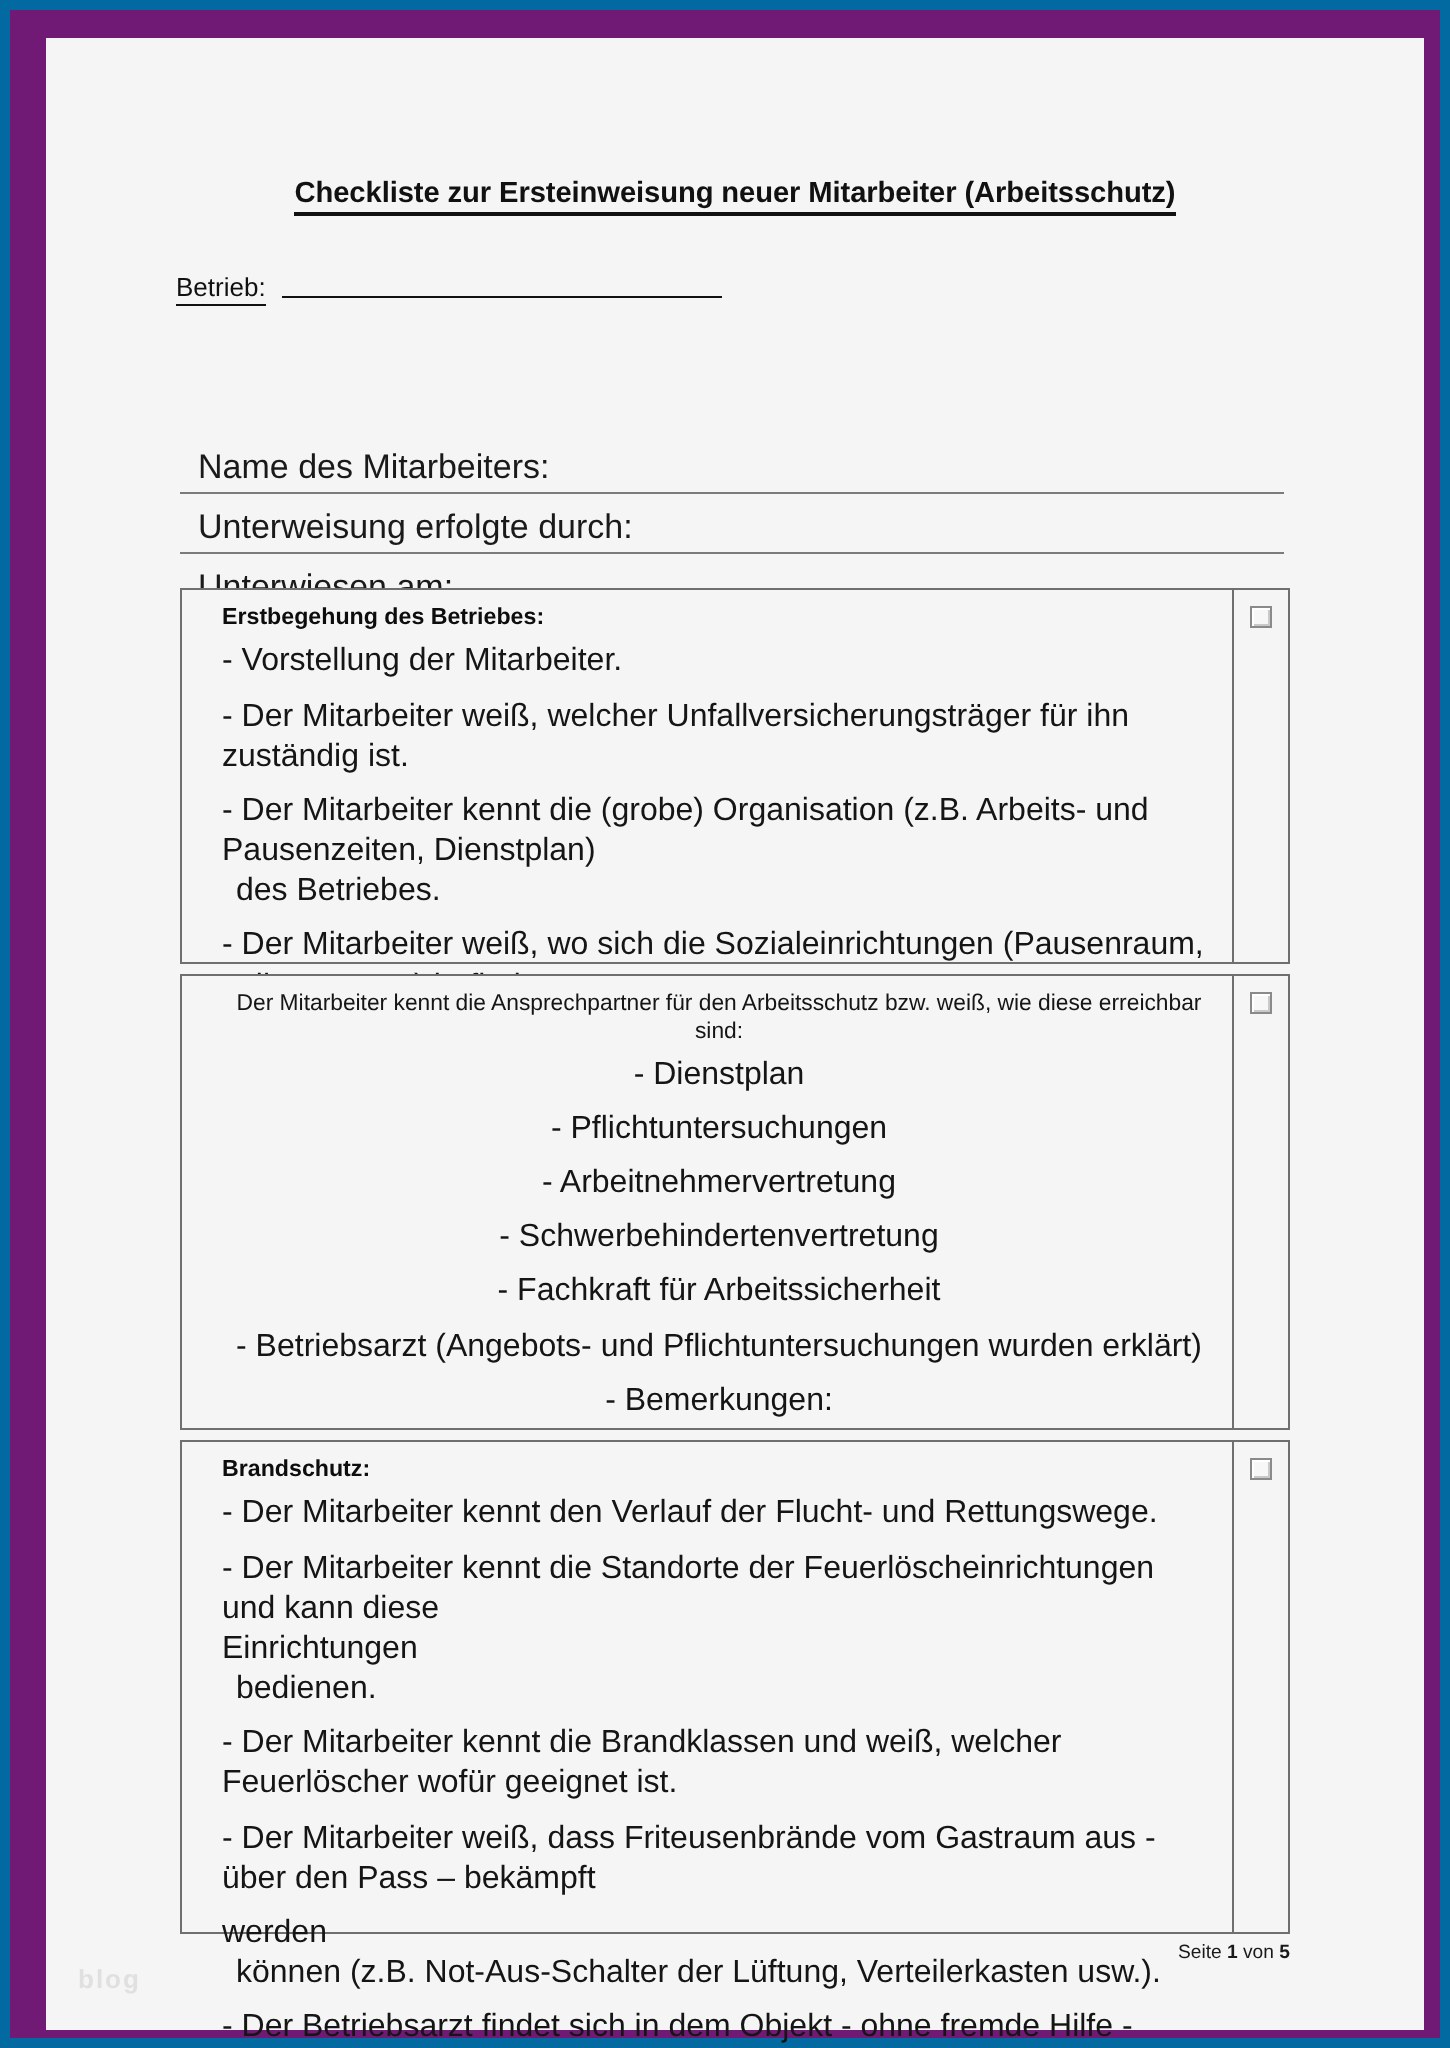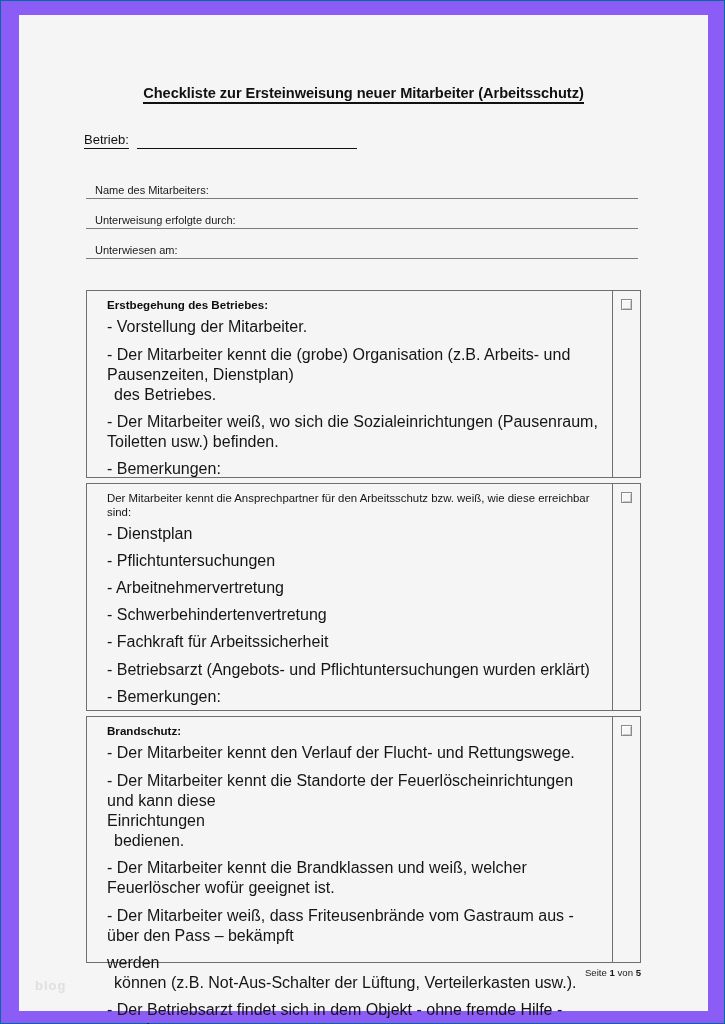--- a/index.html
+++ b/index.html
@@ -11,23 +11,23 @@
     width: 725px;
     height: 1024px;
     overflow: hidden;
     font-family: "Liberation Sans", sans-serif;
   }
 
   #page {
     position: relative;
     width: 725px;
     height: 1024px;
-    background: #8b5cf6;
-    box-sizing: border-box;
-    border: 1px solid #0369a1;
+    background: #701a75;
+    box-sizing: border-box;
+    border: 5px solid #0369a1;
   }
 
   
   #sheet {
     position: absolute;
     left: 18px;
     top: 14px;
     width: 689px;
     height: 996px;
     background: #f5f5f5;
@@ -50,21 +50,20 @@
     border-bottom: 2px solid #111;
     padding-bottom: 1px;
   }
 
   
   .betrieb-row {
     position: absolute;
     left: 65px;
     top: 117px;
     display: flex;
-    align-items: flex-end;
     font-size: 13px;
     color: #111;
   }
   .betrieb-label {
     border-bottom: 1.6px solid #111;
     padding-bottom: 1px;
     font-weight: normal;
   }
   .betrieb-rule {
     width: 220px;
@@ -72,24 +71,25 @@
     border-bottom: 1.6px solid #111;
     height: 12px;
   }
 
   
   .field-row {
     position: absolute;
     left: 67px;
     width: 552px;
     border-bottom: 1px solid #7b7b7b;
-    font-size: 11px;
+    font-size: 17px;
     color: #1a1a1a;
     padding: 0 0 2px 9px;
     box-sizing: border-box;
+    margin-top: 36px;
   }
   #field-0 { top: 169px; }
   #field-1 { top: 199px; }
   #field-2 { top: 229px; }
 
   
   .section {
     position: absolute;
     left: 67px;
     width: 555px;
@@ -146,21 +146,21 @@
   .cont {
     display: block;
     padding-left: 7px;
   }
   .cont-flush {
     display: block;
     padding-left: 0;
   }
 
   #section-0 { top: 275px;  height: 188px; }
-  #section-1 { top: 468px;  height: 228px; }
+  #section-1 { top: 468px;  height: 228px; text-align: center; }
   #section-2 { top: 701px;  height: 247px; }
 
   
   .footer {
     position: absolute;
     left: 0;
     top: 952px;
     width: 622px;
     text-align: right;
     font-size: 9.6px;
@@ -205,20 +205,23 @@
       <span>Unterwiesen am:</span>
     </div>
 
     <div class="section" id="section-0">
       <div class="sec-body">
         <div class="sec-head">Erstbegehung des Betriebes:</div>
         <div class="sec-line">
           <span>- Vorstellung der Mitarbeiter.</span>
         </div>
         <div class="sec-line">
+          <span>- Der Mitarbeiter weiß, welcher Unfallversicherungsträger für ihn zuständig ist.</span>
+        </div>
+        <div class="sec-line">
           <span>- Der Mitarbeiter kennt die (grobe) Organisation (z.B. Arbeits- und Pausenzeiten, Dienstplan)</span>
           <span class="cont">des Betriebes.</span>
         </div>
         <div class="sec-line">
           <span>- Der Mitarbeiter weiß, wo sich die Sozialeinrichtungen (Pausenraum, Toiletten usw.) befinden.</span>
         </div>
         <div class="sec-line">
           <span>- Bemerkungen:</span>
         </div>
       </div>

